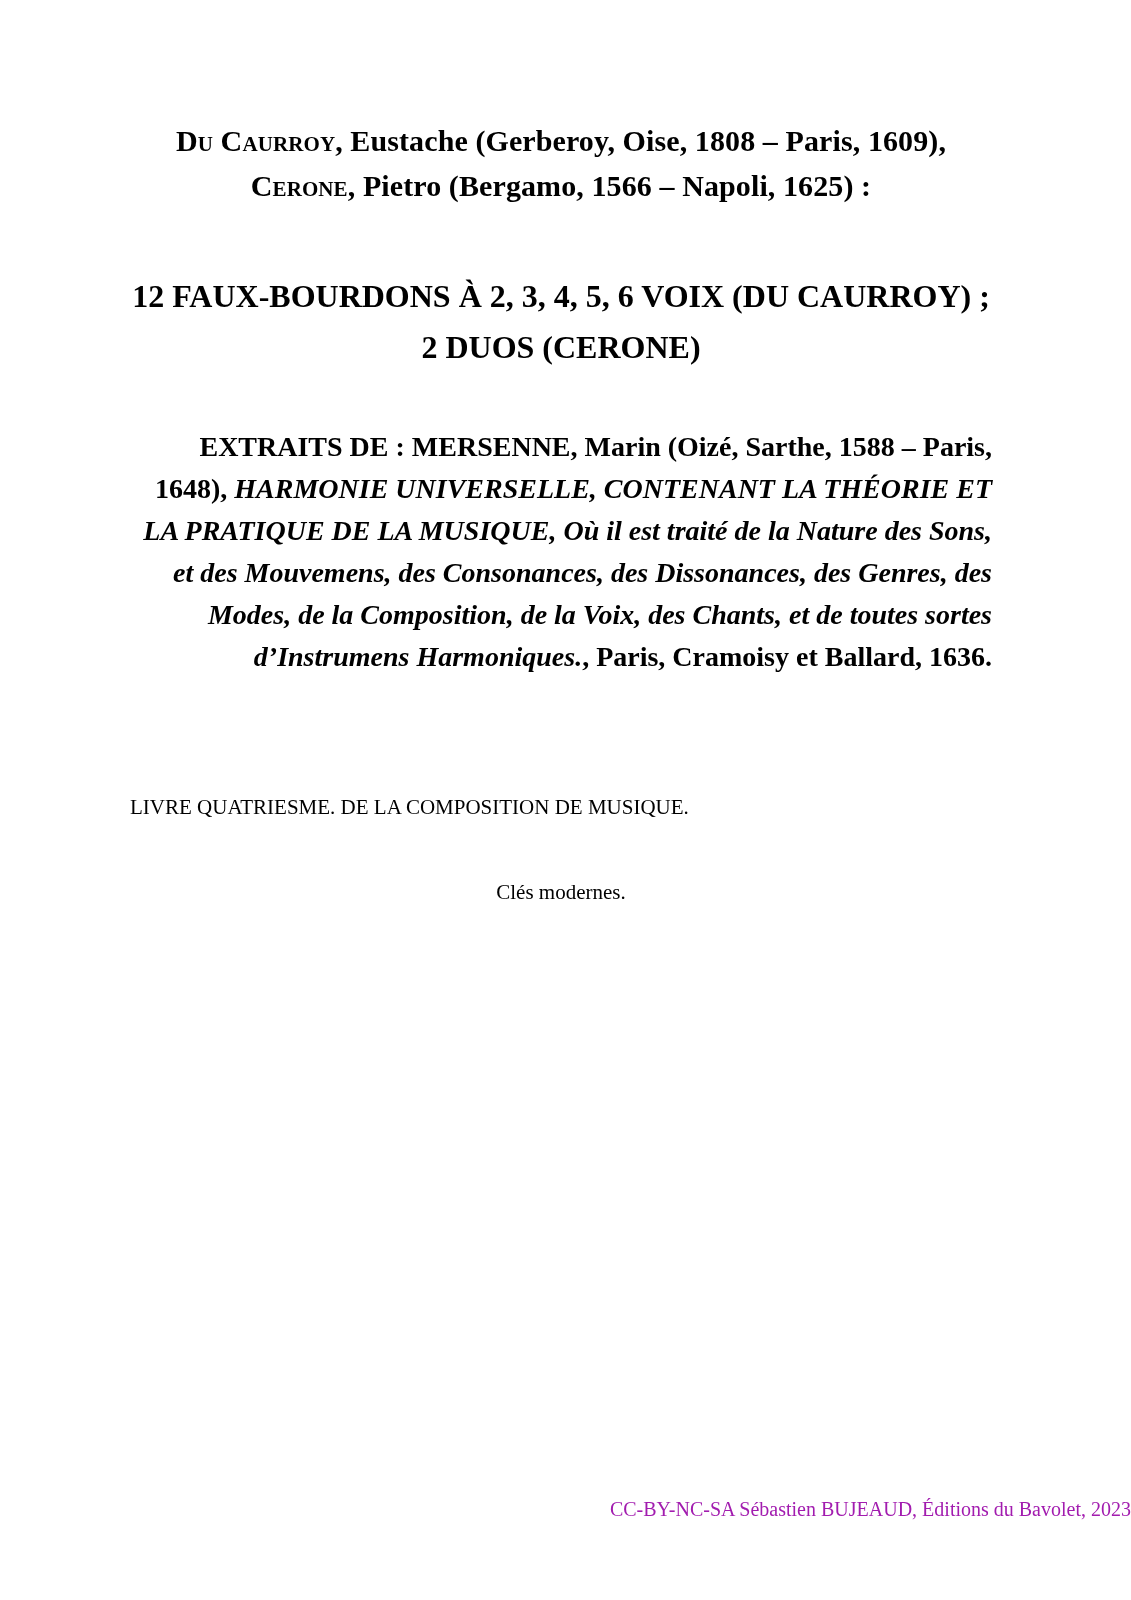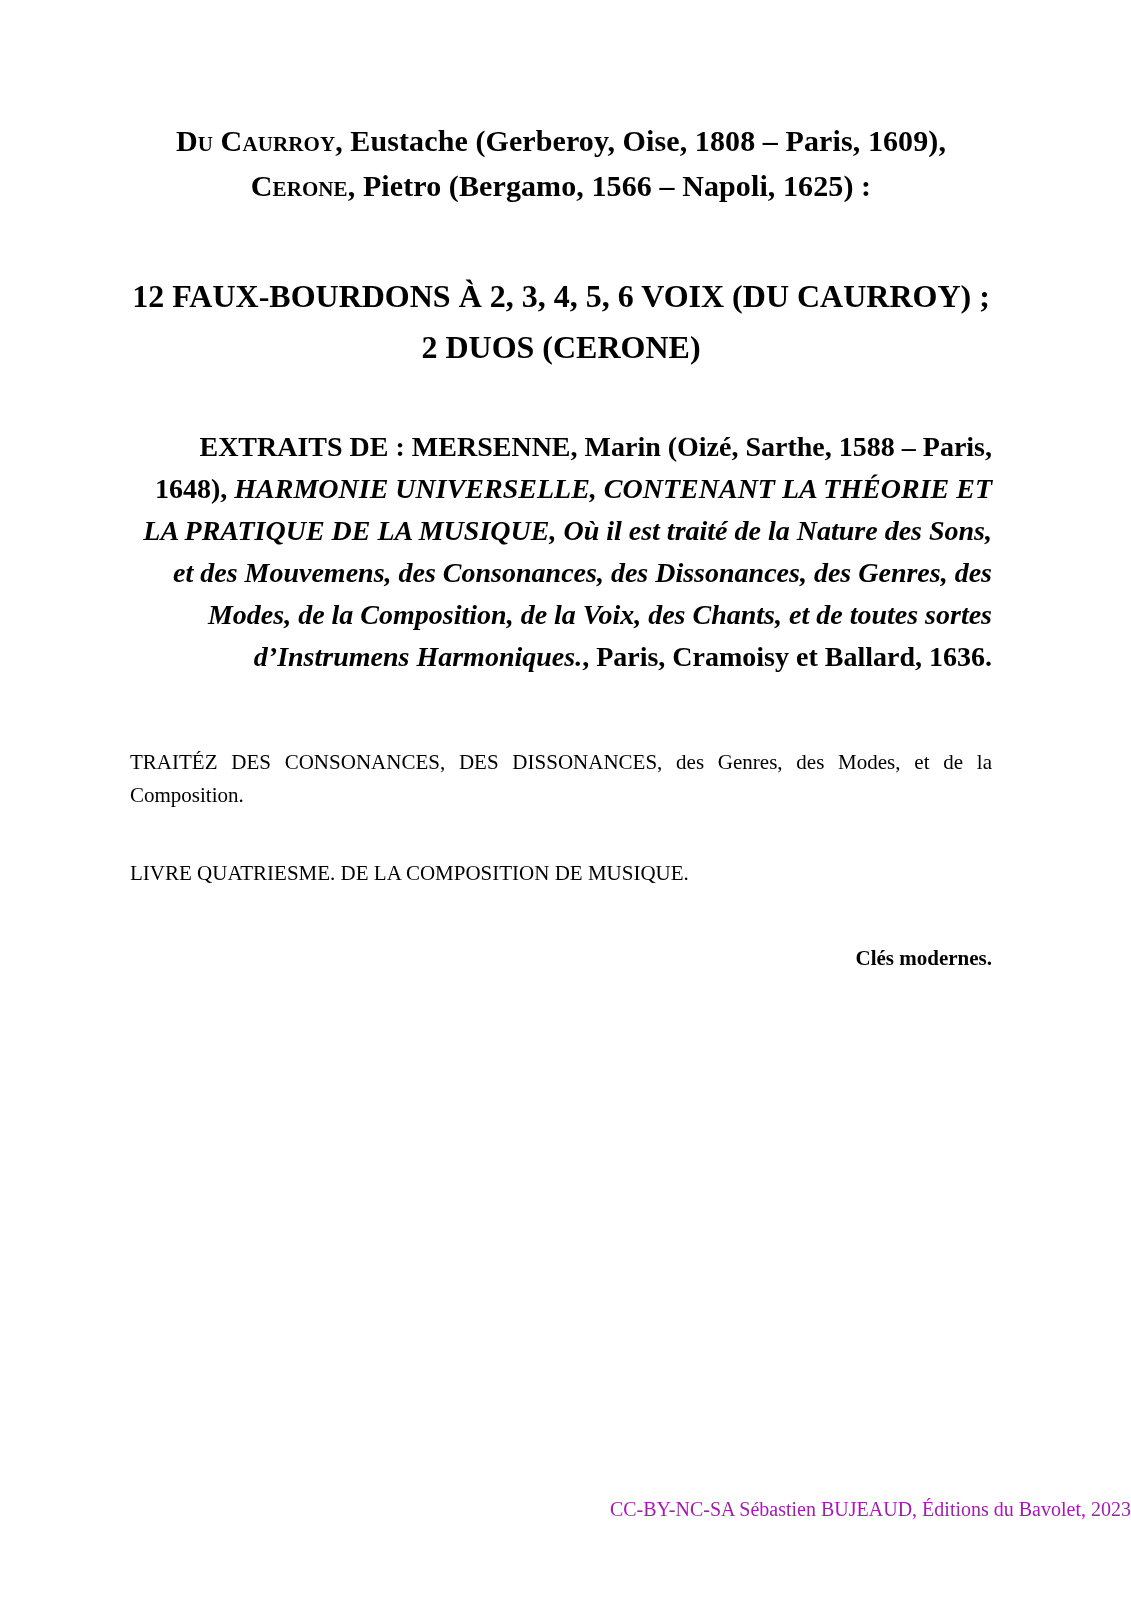--- a/index.html
+++ b/index.html
@@ -67,23 +67,23 @@
     margin: 0 0 0 0;
     font-size: 21px;
     line-height: 33px;
     text-align: justify;
     text-justify: inter-word;
   }
   p.body.spaced {
     padding-top: 45px;
   }
   p.body.bold {
-    font-weight: bold;
+    font-weight: normal;
     padding-top: 52px;
-    text-align: right;
+    text-align: center;
   }
 
   
   .footer {
     position: absolute;
     left: 0;
     right: 0;
     top: 1495px;
     text-align: right;
     font-size: 20px;
@@ -97,21 +97,20 @@
 <div class="page">
   <div class="content">
 
     <h1 class="heading h-authors"><span class="smallcaps">Du Caurroy</span><span>, Eustache (Gerberoy, Oise, 1808 – Paris, 1609), </span><span class="smallcaps">Cerone</span><span>, Pietro (Bergamo, 1566 – Napoli, 1625) :</span></h1>
 
     <h2 class="heading h-work">12 FAUX-BOURDONS À 2, 3, 4, 5, 6 VOIX (DU CAURROY) ; 2 DUOS (CERONE)</h2>
 
     <h3 class="heading h-source"><span>EXTRAITS DE : MERSENNE, Marin (Oizé, Sarthe, 1588 – Paris, 1648), </span><span class="ital">HARMONIE UNIVERSELLE, CONTENANT LA THÉORIE ET LA PRATIQUE DE LA MUSIQUE, Où il est traité de la Nature des Sons, et des Mouvemens, des Consonances, des Dissonances, des Genres, des Modes, de la Composition, de la Voix, des Chants, et de toutes sortes d’Instrumens Harmoniques.</span><span>, Paris, Cramoisy et Ballard, 1636.</span></h3>
 
     <div class="body-block">
-      <p class="body">TRAITÉZ DES CONSONANCES, DES DISSONANCES, des Genres, des Modes, et de la Composition.</p>
       <p class="body spaced">LIVRE QUATRIESME. DE LA COMPOSITION DE MUSIQUE.</p>
       <p class="body bold">Clés modernes.</p>
     </div>
 
   </div>
 
   <div class="footer">CC-BY-NC-SA Sébastien BUJEAUD, Éditions du Bavolet, 2023</div>
 </div>
 
 </body></html>

